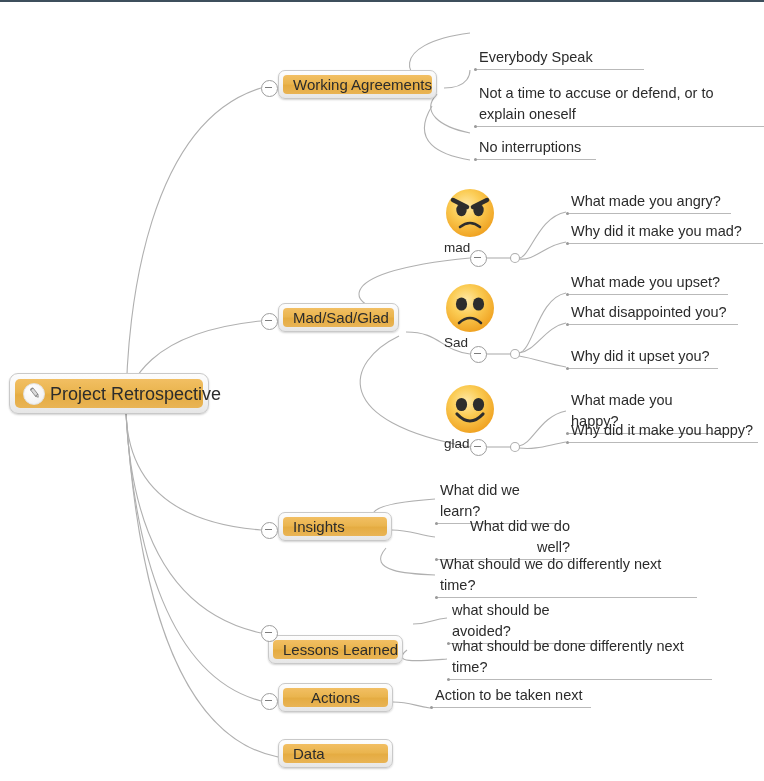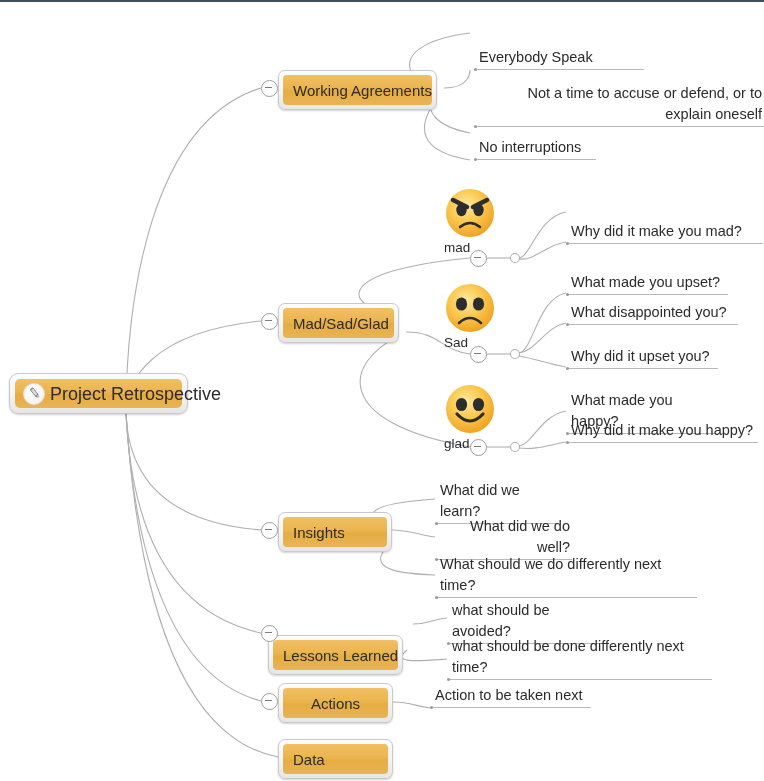--- a/index.html
+++ b/index.html
@@ -53,21 +53,21 @@
     line-height: 1;
     white-space: nowrap;
   }
   .node.align-left .fill { justify-content: flex-start; padding-left: 10px; }
   .node.align-center .fill { justify-content: center; }
 
   
   #node-root {
     left: 9px;
     top: 371px;
-    width: 179px;
+    width: 200px;
     height: 41px;
     border-radius: 9px;
     padding: 5px;
   }
   #node-root .fill {
     border-radius: 5px;
     padding-left: 8px;
     font-size: 18px;
   }
   .pencil-badge {
@@ -79,21 +79,21 @@
     border: 1px solid #e2e2e2;
     display: inline-flex;
     align-items: center;
     justify-content: center;
     margin-right: 5px;
   }
   .pencil-badge svg { display: block; }
 
   
   .branch {
-    height: 40px;
+    height: 29px;
     font-size: 15px;
   }
   .branch .fill { font-size: 15px; }
 
   #node-working   { left: 278px; top: 68px;  width: 159px; }
   #node-mad       { left: 278px; top: 301px; width: 121px; }
   #node-insights  { left: 278px; top: 510px; width: 114px; }
   #node-lessons   { left: 268px; top: 613px; width: 135px; margin-top: 20px; }
   #node-actions   { left: 278px; top: 681px; width: 115px; }
   #node-data      { left: 278px; top: 737px; width: 115px; }
@@ -238,21 +238,21 @@
   <div class="node branch align-left" id="node-working">
     <div class="fill">
         <span>Working Agreements</span>
       </div>
   </div>
 
   <div class="leaf" style="left:474px; top:45px; width:170px;">
     <span class="txt">Everybody Speak</span>
     <span class="rule"></span>
   </div>
-  <div class="leaf" style="left:474px; top:81px; width:290px;text-align:right;">
+  <div class="leaf" style="left:474px; top:81px; width:290px;">
     <span class="txt">Not a time to accuse or defend, or to explain oneself</span>
     <span class="rule"></span>
   </div>
   <div class="leaf" style="left:474px; top:135px; width:122px;">
     <span class="txt">No interruptions</span>
     <span class="rule"></span>
   </div>
 
   <div class="toggle" id="tg-mad"></div>
   <div class="node branch align-left" id="node-mad">
@@ -273,20 +273,24 @@
       <circle cx="28" cy="28" r="24" fill="url(#gMad)"></circle>
       <ellipse cx="19.5" cy="25" rx="5.2" ry="6.2" fill="#2d2d2d"></ellipse>
       <ellipse cx="36.5" cy="25" rx="5.2" ry="6.2" fill="#2d2d2d"></ellipse>
       <path d="M11,15 L25,22" stroke="#2d2d2d" stroke-width="4.5" stroke-linecap="round" fill="none"></path>
       <path d="M45,15 L31,22" stroke="#2d2d2d" stroke-width="4.5" stroke-linecap="round" fill="none"></path>
       <path d="M18,42 Q28,34 38,42" stroke="#2d2d2d" stroke-width="2.6" fill="none" stroke-linecap="round"></path>
     </svg>
     <span class="face-label">mad</span>
   </div>
   <div class="toggle" id="tg-mad-sub"></div>
+  <div class="leaf" style="left:566px; top:189px; width:165px;">
+    <span class="txt">What made you angry?</span>
+    <span class="rule"></span>
+  </div>
   <div class="leaf" style="left:566px; top:219px; width:197px;">
     <span class="txt">Why did it make you mad?</span>
     <span class="rule"></span>
   </div>
 
   <div class="face-group" style="left:439px; top:278px; width:62px;">
     <svg width="56" height="56" viewBox="0 0 56 56">
       <defs>
         <radialGradient id="gSad" cx="42%" cy="35%" r="68%">
           <stop offset="0%" stop-color="#ffe9a8"></stop>

